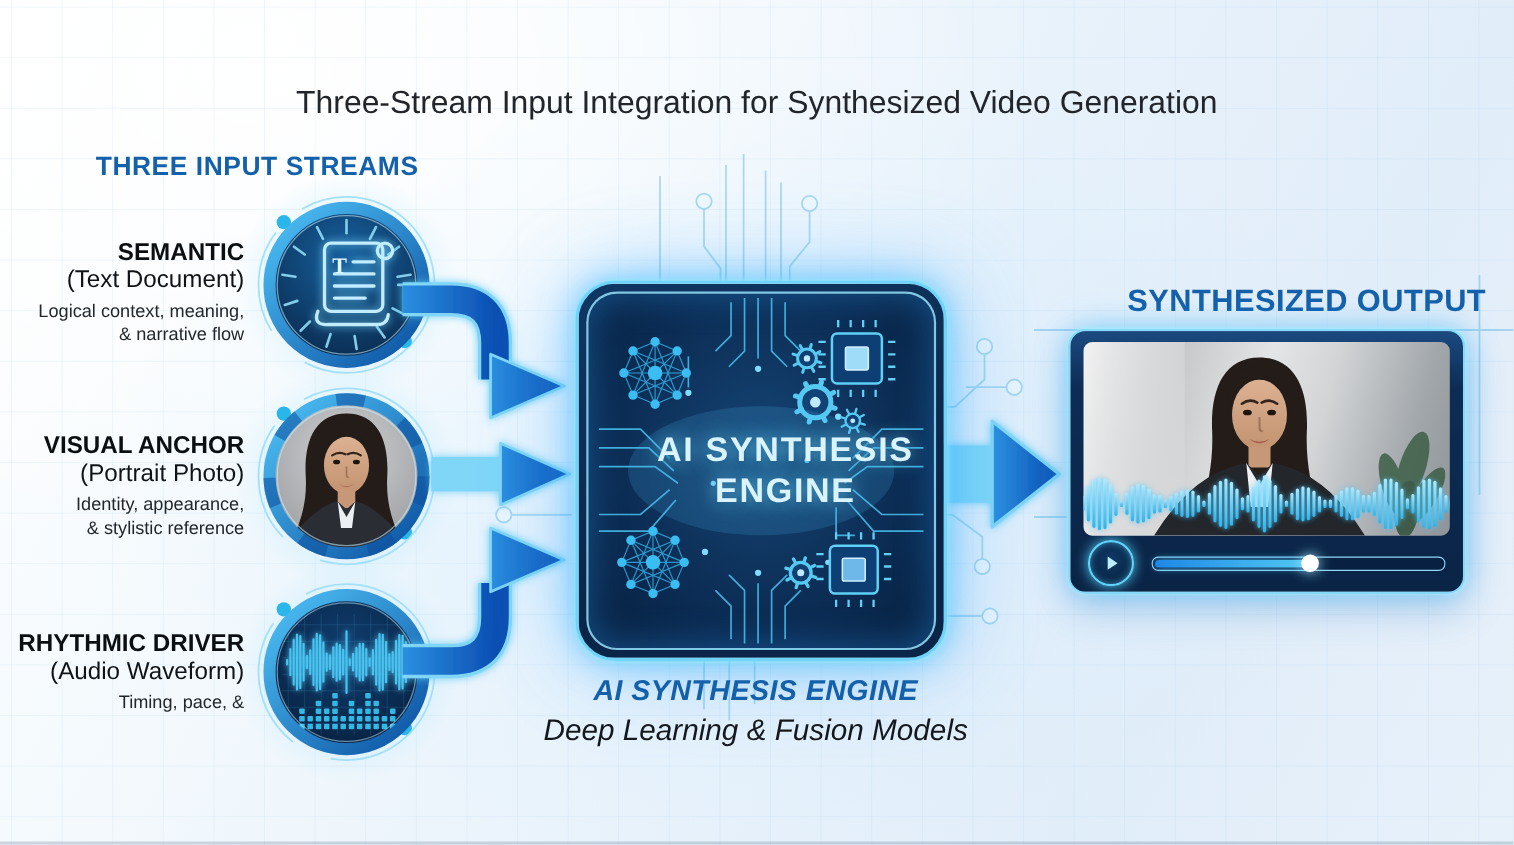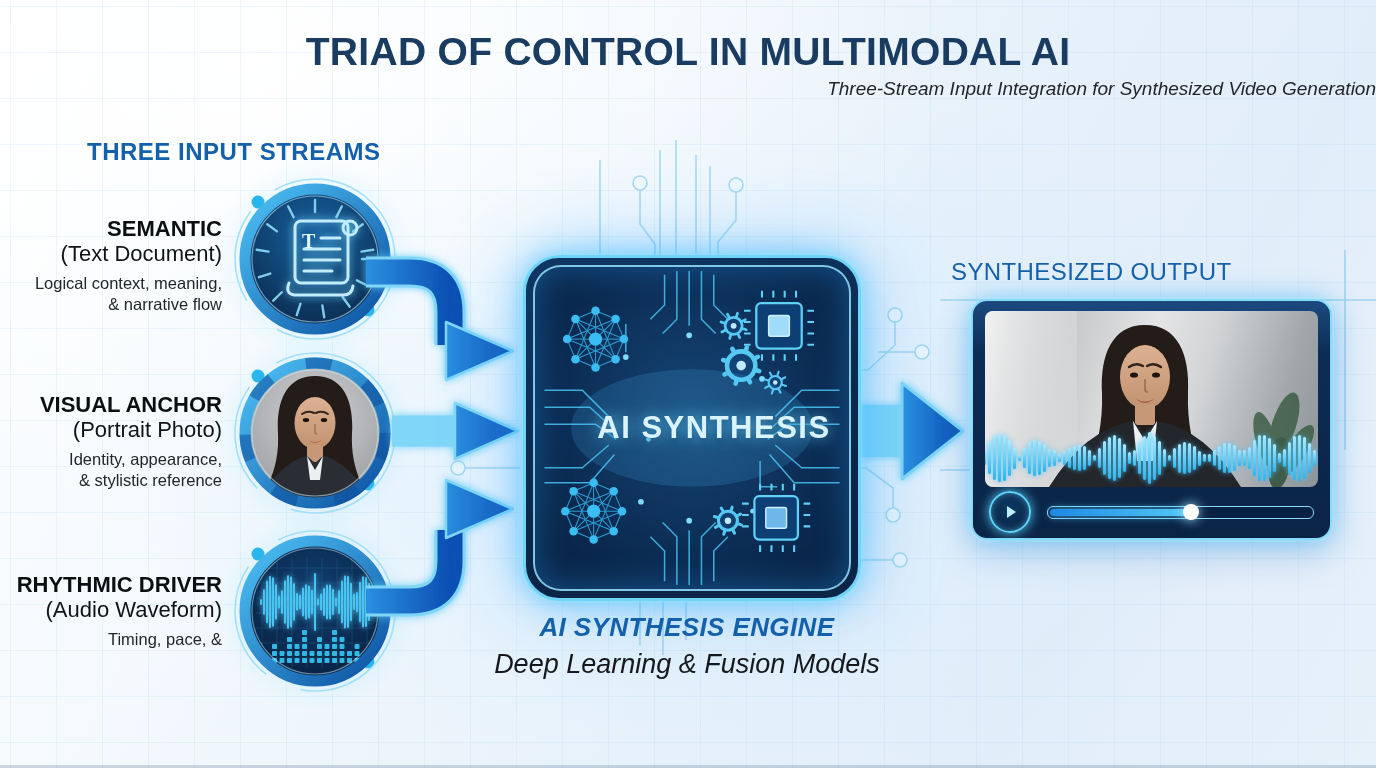--- a/index.html
+++ b/index.html
@@ -12,22 +12,22 @@
   .stage::before{content:'';position:absolute;inset:0;pointer-events:none;
     background-image:
       linear-gradient(rgba(150,198,233,.14) 1px, transparent 1px),
       linear-gradient(90deg, rgba(150,198,233,.14) 1px, transparent 1px);
     background-size:46px 46px;background-position:10px 6px;}
   .bottom-edge{position:absolute;left:0;right:0;bottom:0;height:3px;background:rgba(96,120,146,.28);}
 
   
   .title{position:absolute;left:0;top:30px;width:100%;text-align:center;
     font-size:39px;font-weight:800;letter-spacing:.3px;color:#1b3c61;}
-  .subtitle{position:absolute;left:0;top:78px;width:100%;text-align:right;
-    font-size:19px;font-weight:400;color:#22262b;font-style:italic;}
+  .subtitle{position:absolute;left:0;top:78px;width:100%;text-align:center;
+    font-size:29px;font-weight:400;color:#22262b;}
 
   
   .inputs-heading{position:absolute;left:87px;top:138px;font-size:24px;font-weight:800;
     letter-spacing:.5px;color:#1460ab;}
   .stream-text{position:absolute;text-align:right;color:#101418;}
   .stream-name{font-size:22px;font-weight:700;color:#0c0f12;line-height:1.15;}
   .stream-type{font-size:22px;font-weight:400;color:#101317;line-height:1.2;}
   .stream-desc{margin-top:5px;font-size:16.5px;color:#22272c;line-height:1.3;}
   .stream-desc span{display:block;}
   .st-1{left:8px;top:216px;width:214px;}
@@ -54,22 +54,22 @@
     overflow:hidden;box-shadow:inset 0 0 34px rgba(40,160,255,.4);}
   .engine-art{position:absolute;inset:0;width:100%;height:100%;}
   .engine-label{position:absolute;inset:0;display:flex;flex-direction:column;align-items:center;
     justify-content:center;font-size:31px;font-weight:800;letter-spacing:1.5px;color:#d9f4ff;
     line-height:1.18;text-shadow:0 0 16px rgba(110,220,255,.95),0 2px 6px rgba(0,40,90,.6);padding-left:44px;}
   .engine-caption{position:absolute;left:487px;top:612px;width:400px;text-align:center;font-style:italic;}
   .engine-caption-title{font-size:26px;font-weight:800;letter-spacing:.4px;color:#1460ab;}
   .engine-caption-sub{margin-top:6px;font-size:27px;color:#15191d;}
 
   
-  .output-heading{position:absolute;left:951px;top:258px;width:400px;text-align:left;
-    font-size:24px;font-weight:400;letter-spacing:.4px;color:#1460ab;}
+  .output-heading{position:absolute;left:951px;top:258px;width:400px;text-align:right;
+    font-size:28px;font-weight:700;letter-spacing:.4px;color:#1460ab;}
   .player{position:absolute;left:971px;top:299px;width:361px;height:241px;border-radius:16px;
     box-sizing:border-box;background:linear-gradient(180deg,#1b4a80,#0d2c55 22%,#0a2446);
     border:2px solid #87d9f8;padding:10px 12px 0;
     box-shadow:0 0 4px rgba(170,240,255,.9),0 0 26px rgba(70,190,255,.6),0 14px 36px rgba(40,110,190,.25);}
   .video{position:relative;height:176px;border-radius:8px;overflow:hidden;
     background:linear-gradient(105deg,#a9abae 0%,#c6c8ca 24%,#e4e5e6 46%,#d2d4d6 62%,#a2a7ab 85%,#8e9499 100%);}
   .video-window-light{position:absolute;left:0;top:0;width:92px;height:100%;
     background:linear-gradient(100deg,rgba(255,255,255,.85),rgba(255,255,255,0));}
   .video-woman,.video-plant{position:absolute;}
   .wave-bars{position:absolute;left:6px;right:6px;top:118px;height:58px;display:flex;
@@ -120,21 +120,20 @@
         <circle cx="458" cy="468" r="7" fill="#eef8fe"></circle>
       <path d="M640,595 V645"></path>
         <path d="M663,595 V655"></path>
         <path d="M686,595 V640"></path>
       <path d="M940,300 H1376"></path>
         <path d="M940,470 H970"></path>
       <path d="M1345,250 V450"></path>
     </g>
   </svg>
 
-  <div class="title">TRIAD OF CONTROL IN MULTIMODAL AI</div>
   <div class="subtitle">Three-Stream Input Integration for Synthesized Video Generation</div>
 
   <div class="inputs-heading">THREE INPUT STREAMS</div>
 
   <div class="stream-text st-1">
     <div class="stream-name">SEMANTIC</div>
     <div class="stream-type">(Text Document)</div>
     <div class="stream-desc">
       <span>Logical context, meaning,</span>
       <span>&amp; narrative flow</span>
@@ -573,20 +572,21 @@
               <line x1="199.3343943233222" y1="259.1551074811645" x2="197.00159148498327" y2="254.73266122174678"></line>
               <line x1="206.9552020666134" y1="258.4466351087439" x2="208.43280309992008" y2="253.6699526631159"></line>
               <line x1="212.84489251883548" y1="263.33439432332216" x2="217.26733877825322" y2="261.0015914849833"></line>
               <circle cx="204" cy="268" r="3.4000000000000004" fill="#bfe9ff" stroke="none"></circle>
             </g>
           </g>
         <ellipse cx="166" cy="170" rx="128" ry="62" fill="rgba(80,190,255,.16)"></ellipse>
       </svg>
       <div class="engine-label">
         <span>AI SYNTHESIS</span>
+        <span>ENGINE</span>
       </div>
     </div>
   </div>
 
   <div class="engine-caption">
     <div class="engine-caption-title">AI SYNTHESIS ENGINE</div>
     <div class="engine-caption-sub">Deep Learning &amp; Fusion Models</div>
   </div>
 
   <div class="output-heading">SYNTHESIZED OUTPUT</div>

